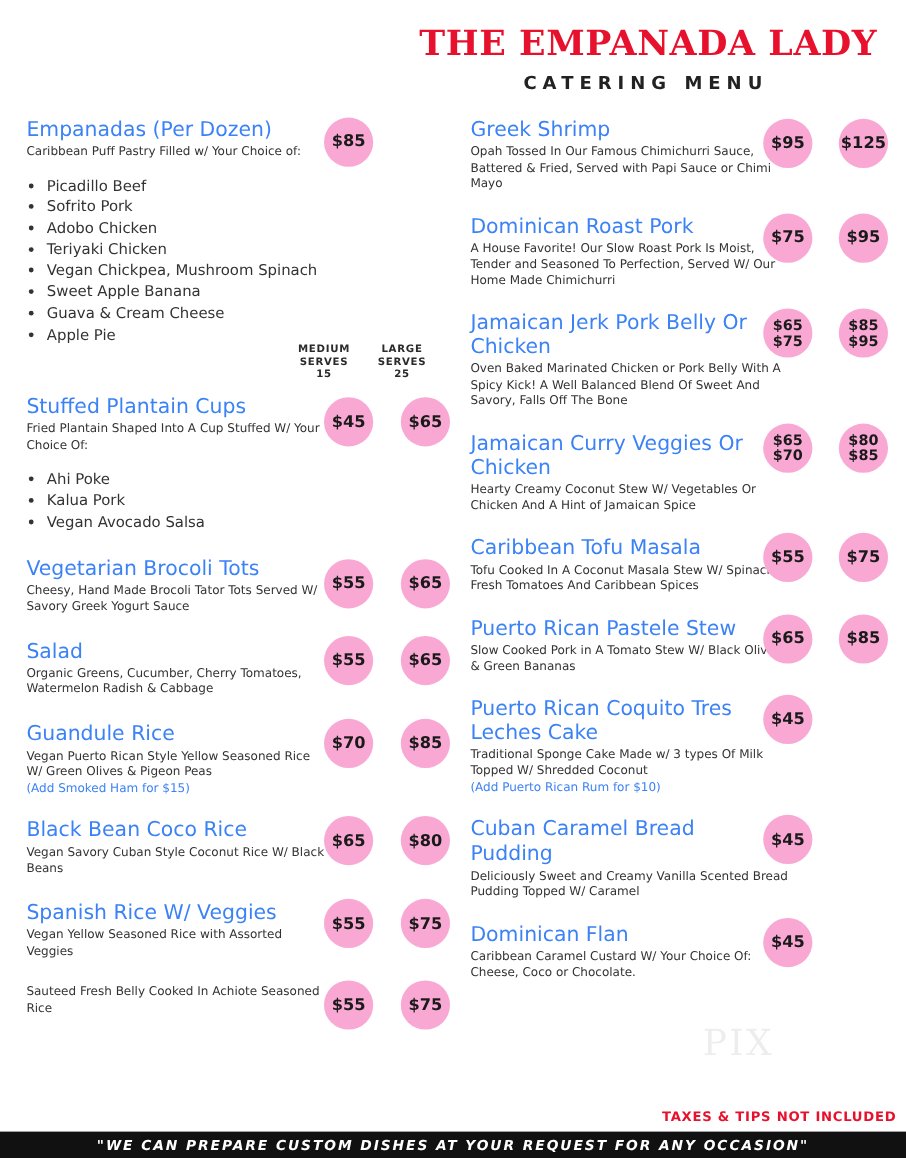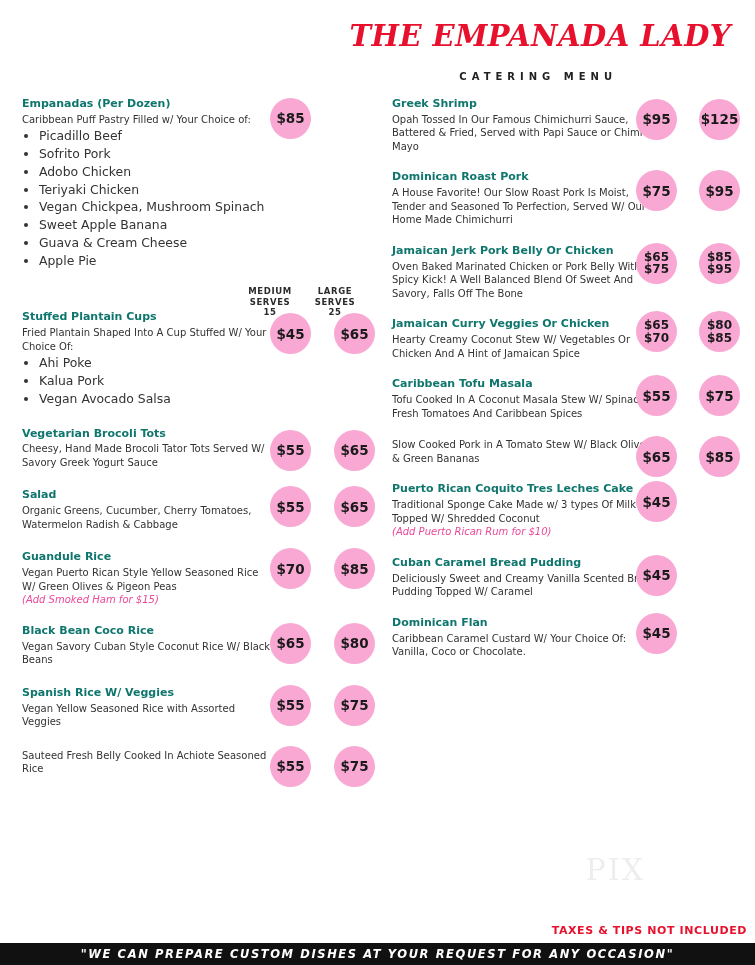--- a/index.html
+++ b/index.html
@@ -10,63 +10,63 @@
     color:#2b2b2b;
     overflow:hidden;
     position:relative;
   }
   .page { position:relative; width:755px; height:965px; box-sizing:border-box; padding:0; }
 
   
   .header { position:absolute; right:24px; top:22px; text-align:right; }
   .brand {
     font-family:"DejaVu Serif", serif;
-    font-weight:bold; font-style:italic;
+    font-weight:bold; 
     color:#e8112d;
     font-size:29px;
     letter-spacing:0.5px;
     line-height:1.0;
     white-space:nowrap;
   }
   .brand-sub {
-    margin-top:20px;
-    font-size:10px;
+    margin-top:9px;
+    font-size:15px;
     letter-spacing:5px;
     font-weight:bold;
     color:#222;
     text-align:center;
     padding-right:4px;
   }
 
   
   .col { position:absolute; top:98px; }
   .col-left { left:22px; width:330px; }
   .col-right { left:392px; width:345px; }
 
   .item { position:relative; margin-bottom:14px; }
   .item-title {
-    color:#0f766e;
-    font-size:11px;
+    color:#3b82f6;
+    font-size:17px;
     line-height:1.18;
-    font-weight:bold;
+    font-weight:normal;
     margin:0 0 2px 0;
     max-width:232px;
   }
   .col-right .item-title { max-width:245px; }
   .desc {
     font-size:10px;
     line-height:1.35;
     color:#333;
     max-width:250px;
     margin:0;
   }
   .col-right .desc { max-width:268px; }
-  .note { color:#ec4899;font-style:italic; }
+  .note { color:#3b82f6; }
   ul.choices {
-    margin:1px 0 0 0;
+    margin:12px 0 0 0;
     padding-left:17px;
     font-size:12.4px;
     line-height:1.43;
     color:#333;
   }
   ul.choices li { margin:0; }
 
   
   .price {
     position:absolute;
@@ -260,41 +260,42 @@
     </div>
 
     <div class="item" style="margin-bottom:18px;">
       <div class="item-title">Caribbean Tofu Masala</div>
       <div class="desc">Tofu Cooked In A Coconut Masala Stew W/ Spinach Fresh Tomatoes And Caribbean Spices</div>
       <div class="price p1" style="top:-3px;">$55</div>
       <div class="price p2" style="top:-3px;">$75</div>
     </div>
 
     <div class="item" style="margin-bottom:18px;">
+      <div class="item-title">Puerto Rican Pastele Stew</div>
       <div class="desc">Slow Cooked Pork in A Tomato Stew W/ Black Olives &amp; Green Bananas</div>
       <div class="price p1" style="top:-2px;">$65</div>
       <div class="price p2" style="top:-2px;">$85</div>
     </div>
 
     <div class="item" style="margin-bottom:18px;">
       <div class="item-title">Puerto Rican Coquito Tres Leches Cake</div>
       <div class="desc">Traditional Sponge Cake Made w/ 3 types Of Milk Topped W/ Shredded Coconut</div>
       <div class="desc note">(Add Puerto Rican Rum for $10)</div>
       <div class="price p2" style="top:-2px;left:244px;">$45</div>
     </div>
 
     <div class="item" style="margin-bottom:18px;">
       <div class="item-title">Cuban Caramel Bread Pudding</div>
       <div class="desc">Deliciously Sweet and Creamy Vanilla Scented Bread Pudding Topped W/ Caramel</div>
       <div class="price p2" style="top:-2px;left:244px;">$45</div>
     </div>
 
     <div class="item">
       <div class="item-title">Dominican Flan</div>
-      <div class="desc">Caribbean Caramel Custard W/ Your Choice Of: Vanilla, Coco or Chocolate.</div>
+      <div class="desc">Caribbean Caramel Custard W/ Your Choice Of: Cheese, Coco or Chocolate.</div>
       <div class="price p2" style="top:-4px;left:244px;">$45</div>
     </div>
 
   </div>
 
   <div class="watermark">PIX</div>
 
   <div class="tax">TAXES &amp; TIPS NOT INCLUDED</div>
   <div class="footer-band">"WE CAN PREPARE CUSTOM DISHES AT YOUR REQUEST FOR ANY OCCASION"</div>
 

